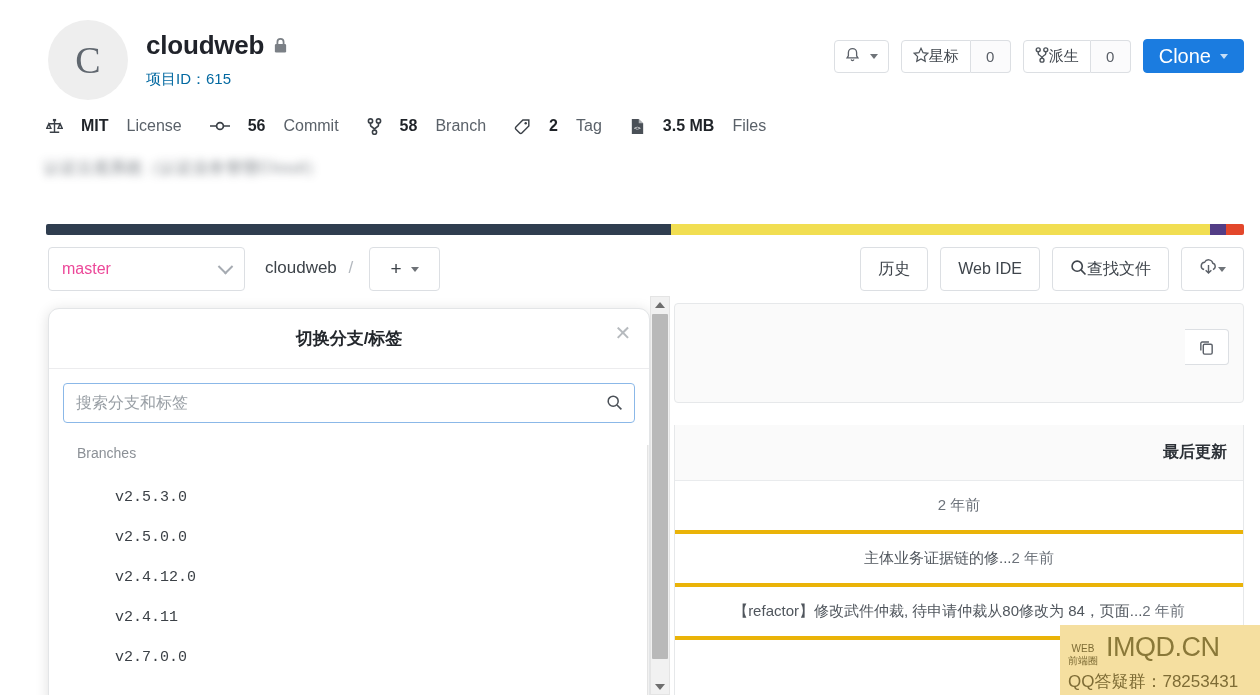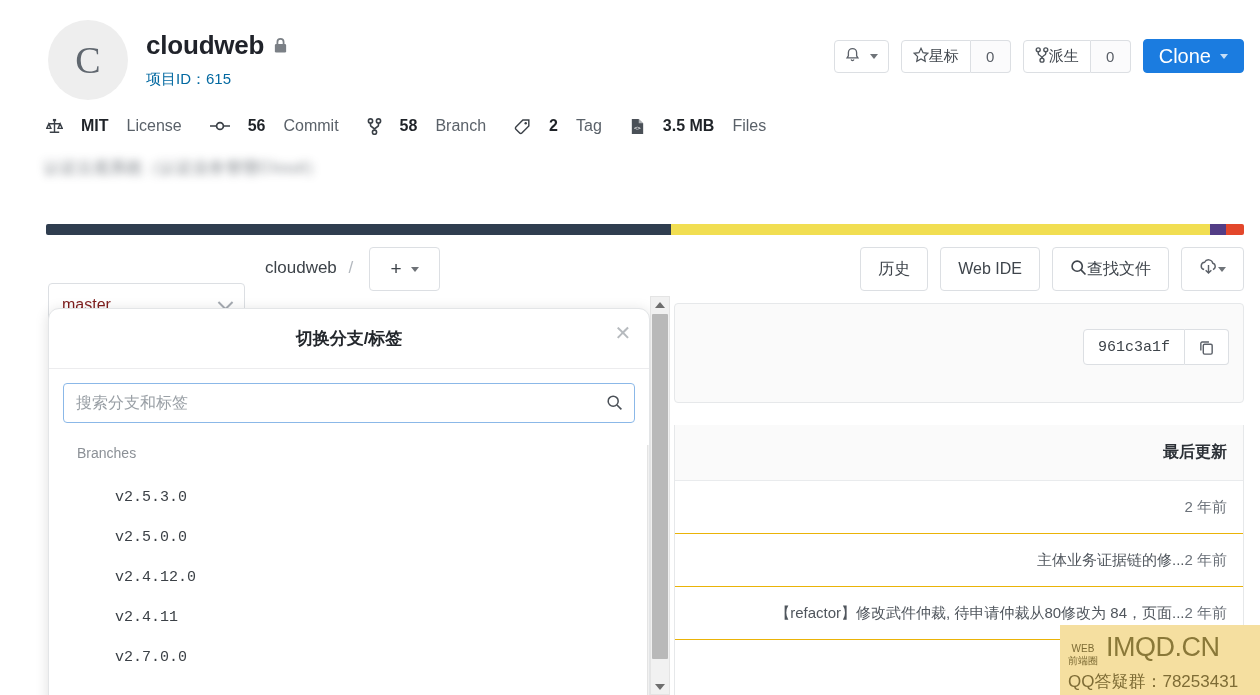--- a/index.html
+++ b/index.html
@@ -64,21 +64,21 @@
   .lang-bar { position: absolute; left: 46px; top: 224px; width: 1198px; height: 11px;
     border-radius: 2px; overflow: hidden; display: flex; }
   .lang-seg { height: 100%; }
 
   
   .repo-nav { position: absolute; left: 0; top: 247px; width: 1260px; height: 44px; }
   .branch-select {
     position: absolute; left: 48px; top: 0; width: 197px; height: 44px;
     border: 1px solid #dcdfe3; border-radius: 4px; background: #fff;
     display: flex; align-items: center; padding: 12px 13px; justify-content: space-between;
-    font-size: 16px; color: #7f1d1d; cursor: pointer; margin-top: 36px;
+    font-size: 16px; color: #ec4899; cursor: pointer;
   }
   .chev { width: 11px; height: 11px; border-right: 2px solid #a6abb2; border-bottom: 2px solid #a6abb2;
     transform: rotate(45deg) translate(-2px,-2px); }
   .crumbs { position: absolute; left: 265px; top: 11px; font-size: 17px; color: #3d4349; }
   .crumbs .sep { color: #b4b9bf; margin: 0 7px; }
   .add-btn {
     position: absolute; left: 369px; top: 0; width: 71px; height: 44px;
     border: 1px solid #dcdfe3; border-radius: 4px; background: #fff;
     display: flex; align-items: center; justify-content: center; gap: 9px;
     font-size: 19px; color: #3d4349; cursor: pointer;
@@ -103,22 +103,22 @@
     color: #5b6068; cursor: pointer;
   }
 
   .file-table {
     position: absolute; left: 674px; top: 425px; right: 16px; bottom: -30px;
     border: 1px solid #e6e8ea; border-top: none; background: #fff;
   }
   .ft-head { height: 56px; background: #fafafa; border-bottom: 1px solid #e9ebed;
     display: flex; align-items: center; justify-content: flex-end; padding-right: 16px;
     font-size: 16px; font-weight: bold; color: #2c3137; }
-  .ft-row { height: 53px; border-bottom: 1px solid #eab308; display: flex; align-items: center;
-    justify-content: flex-end; padding: 0 16px; font-size: 15px; color: #4b5158; }
+  .ft-row { height: 53px; border-bottom: 4px solid #eab308; display: flex; align-items: center;
+    justify-content: center; padding: 0 16px; font-size: 15px; color: #4b5158; }
   .ft-msg { color: #50565d; overflow: hidden; white-space: nowrap; }
   .ft-time { color: #6c727a; font-size: 15px; white-space: nowrap; }
 
   .bg-left-rows { position: absolute; left: 48px; right: 0; top: 425px; }
   .bg-row { height: 53px; display: flex; align-items: center; gap: 10px;
     font-size: 15px; color: #3d4349; }
   .folder-ico { width: 16px; height: 12px; background: #2b2f33; border-radius: 1px; }
   .modal {
     position: absolute; left: 48px; top: 308px; width: 602px; height: 399px;
     background: #fff; border: 1px solid #e3e5e7; border-radius: 11px;
@@ -349,21 +349,20 @@
             </svg>
           </span>
           <i class="caret"></i>
         </span>
       </div>
     </div>
   </div>
 
   <div class="commit-panel">
     <div class="commit-hash-group">
-      <div class="commit-hash">961c3a1f</div>
       <div class="commit-copy">
         <svg width="17" height="17" viewBox="0 0 18 18">
           <rect x="5.6" y="5.6" width="9.4" height="10.4" rx="1.4" fill="none" stroke="#5b6068" stroke-width="1.5"></rect>
           <path d="M11.6 3.2H4.4a1.4 1.4 0 0 0-1.4 1.4v7.6" fill="none" stroke="#5b6068" stroke-width="1.5"></path>
         </svg>
       </div>
     </div>
   </div>
 
   <div class="file-table">

